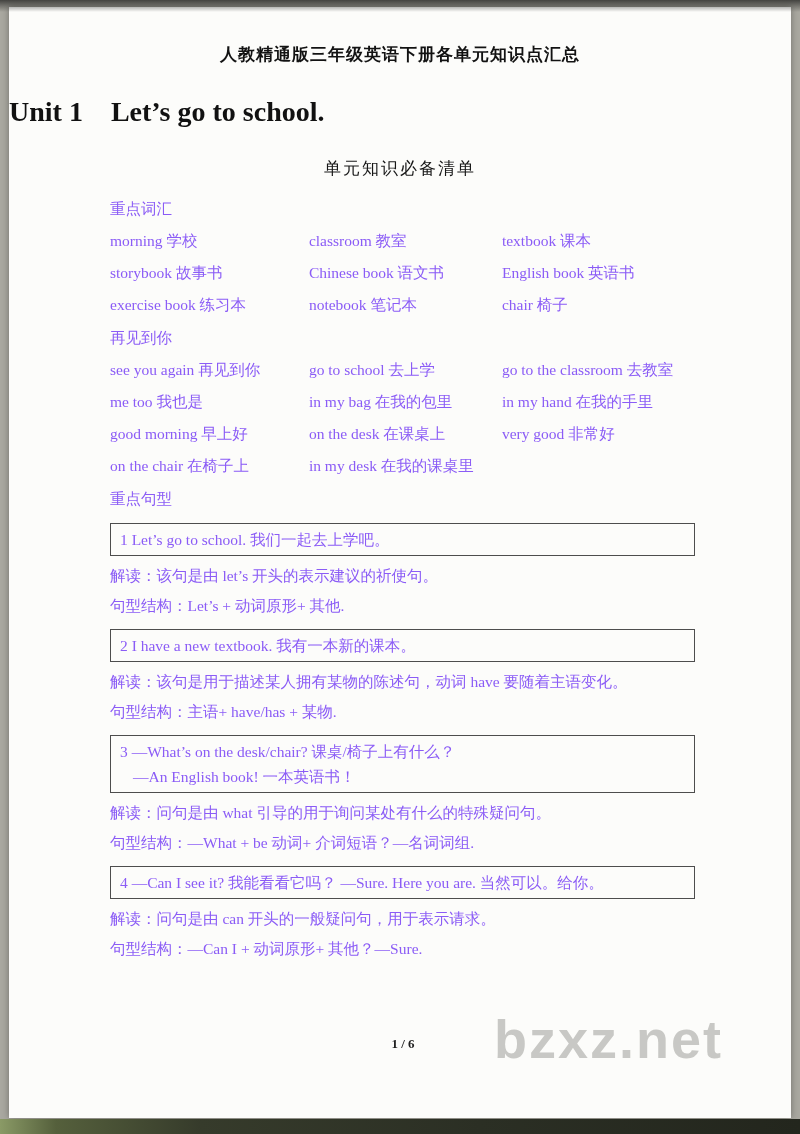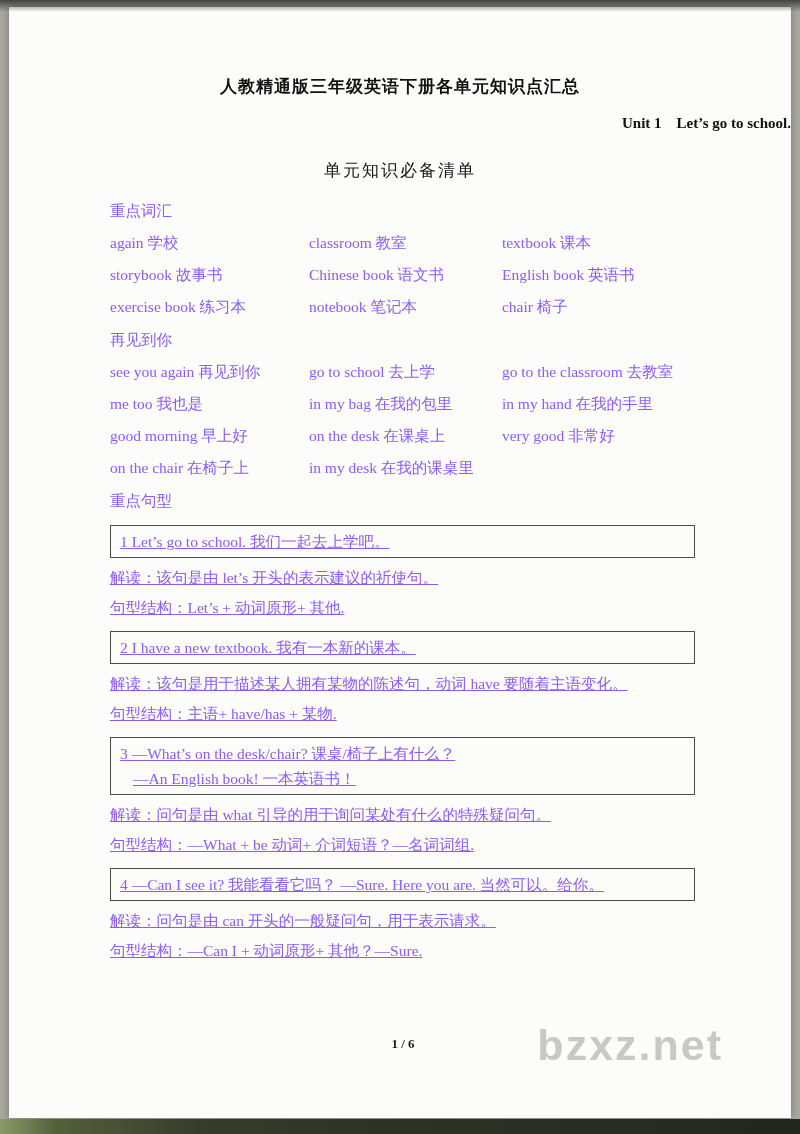--- a/index.html
+++ b/index.html
@@ -22,53 +22,53 @@
     background: linear-gradient(90deg, #8a9a66 0%, #55603c 7%, #363b2b 25%, #2b2f24 60%, #23261d 100%);
     z-index: 6;
   }
   .page {
     position: absolute; left: 9px; right: 9px; top: 7px; bottom: 16px;
     background: #fcfcfa;
     box-shadow: 0 0 7px rgba(0,0,0,0.35);
     overflow: hidden;
   }
   .doc-title {
-    margin-top: 68px; text-align: center;
+    margin-top: 36px; text-align: center;
     font-size: 17px; font-weight: bold; color: #121212; letter-spacing: 1px;
   }
   .unit-title {
-    margin-top: 16px; text-align: right;
-    font-size: 15px; font-weight: bold; color: #111;
+    margin-top: 27px; text-align: left;
+    font-size: 28px; font-weight: bold; color: #111;
   }
   .subtitle {
     margin-top: 26px; text-align: center;
     font-size: 17px; color: #161616; letter-spacing: 2px;
   }
   .content {
     margin: 12px 96px 0 101px;
     font-size: 15.5px; color: #8b5cf6;
     position: relative; z-index: 2;
   }
   .section-heading { line-height: 33px; }
   .word-grid { display: grid; grid-template-columns: 34% 33% 33%; }
   .cell { line-height: 32px; white-space: nowrap; }
-  .pattern { margin: 0; text-decoration: underline; }
+  .pattern { margin: 0; }
   .pattern-box {
     border: 1px solid #4d4d4d;
     padding: 3px 9px;
     margin: 8px 0 5px 0;
     line-height: 25px;
     background: #fcfcfa;
   }
   .pattern-box .line2 { padding-left: 13px; }
   .note { line-height: 30px; }
   .watermark {
     position: absolute; right: 68px; bottom: 48px;
     font-family: "Liberation Sans", "DejaVu Sans", sans-serif;
-    font-size: 43px; font-weight: bold; letter-spacing: 2px;
+    font-size: 54px; font-weight: bold; letter-spacing: 2px;
     color: #bcbcb8; opacity: 0.8;
     z-index: 1;
   }
   .page-number {
     position: absolute; left: 6px; right: 0; bottom: 66px;
     text-align: center;
     font-size: 13px; font-weight: bold; color: #1e1e1e;
     z-index: 2;
   }
 </style>
@@ -81,21 +81,21 @@
     <div class="watermark">bzxz.net</div>
 
     <div class="doc-title">人教精通版三年级英语下册各单元知识点汇总</div>
     <div class="unit-title">Unit 1　Let’s go to school.</div>
     <div class="subtitle">单元知识必备清单</div>
 
     <div class="content">
 
       <div class="section-heading">重点词汇</div>
       <div class="word-grid">
-        <span class="cell">again 学校</span>
+        <span class="cell">morning 学校</span>
         <span class="cell">classroom 教室</span>
         <span class="cell">textbook 课本</span>
         <span class="cell">storybook 故事书</span>
         <span class="cell">Chinese book 语文书</span>
         <span class="cell">English book 英语书</span>
         <span class="cell">exercise book 练习本</span>
         <span class="cell">notebook 笔记本</span>
         <span class="cell">chair 椅子</span>
       </div>
 

